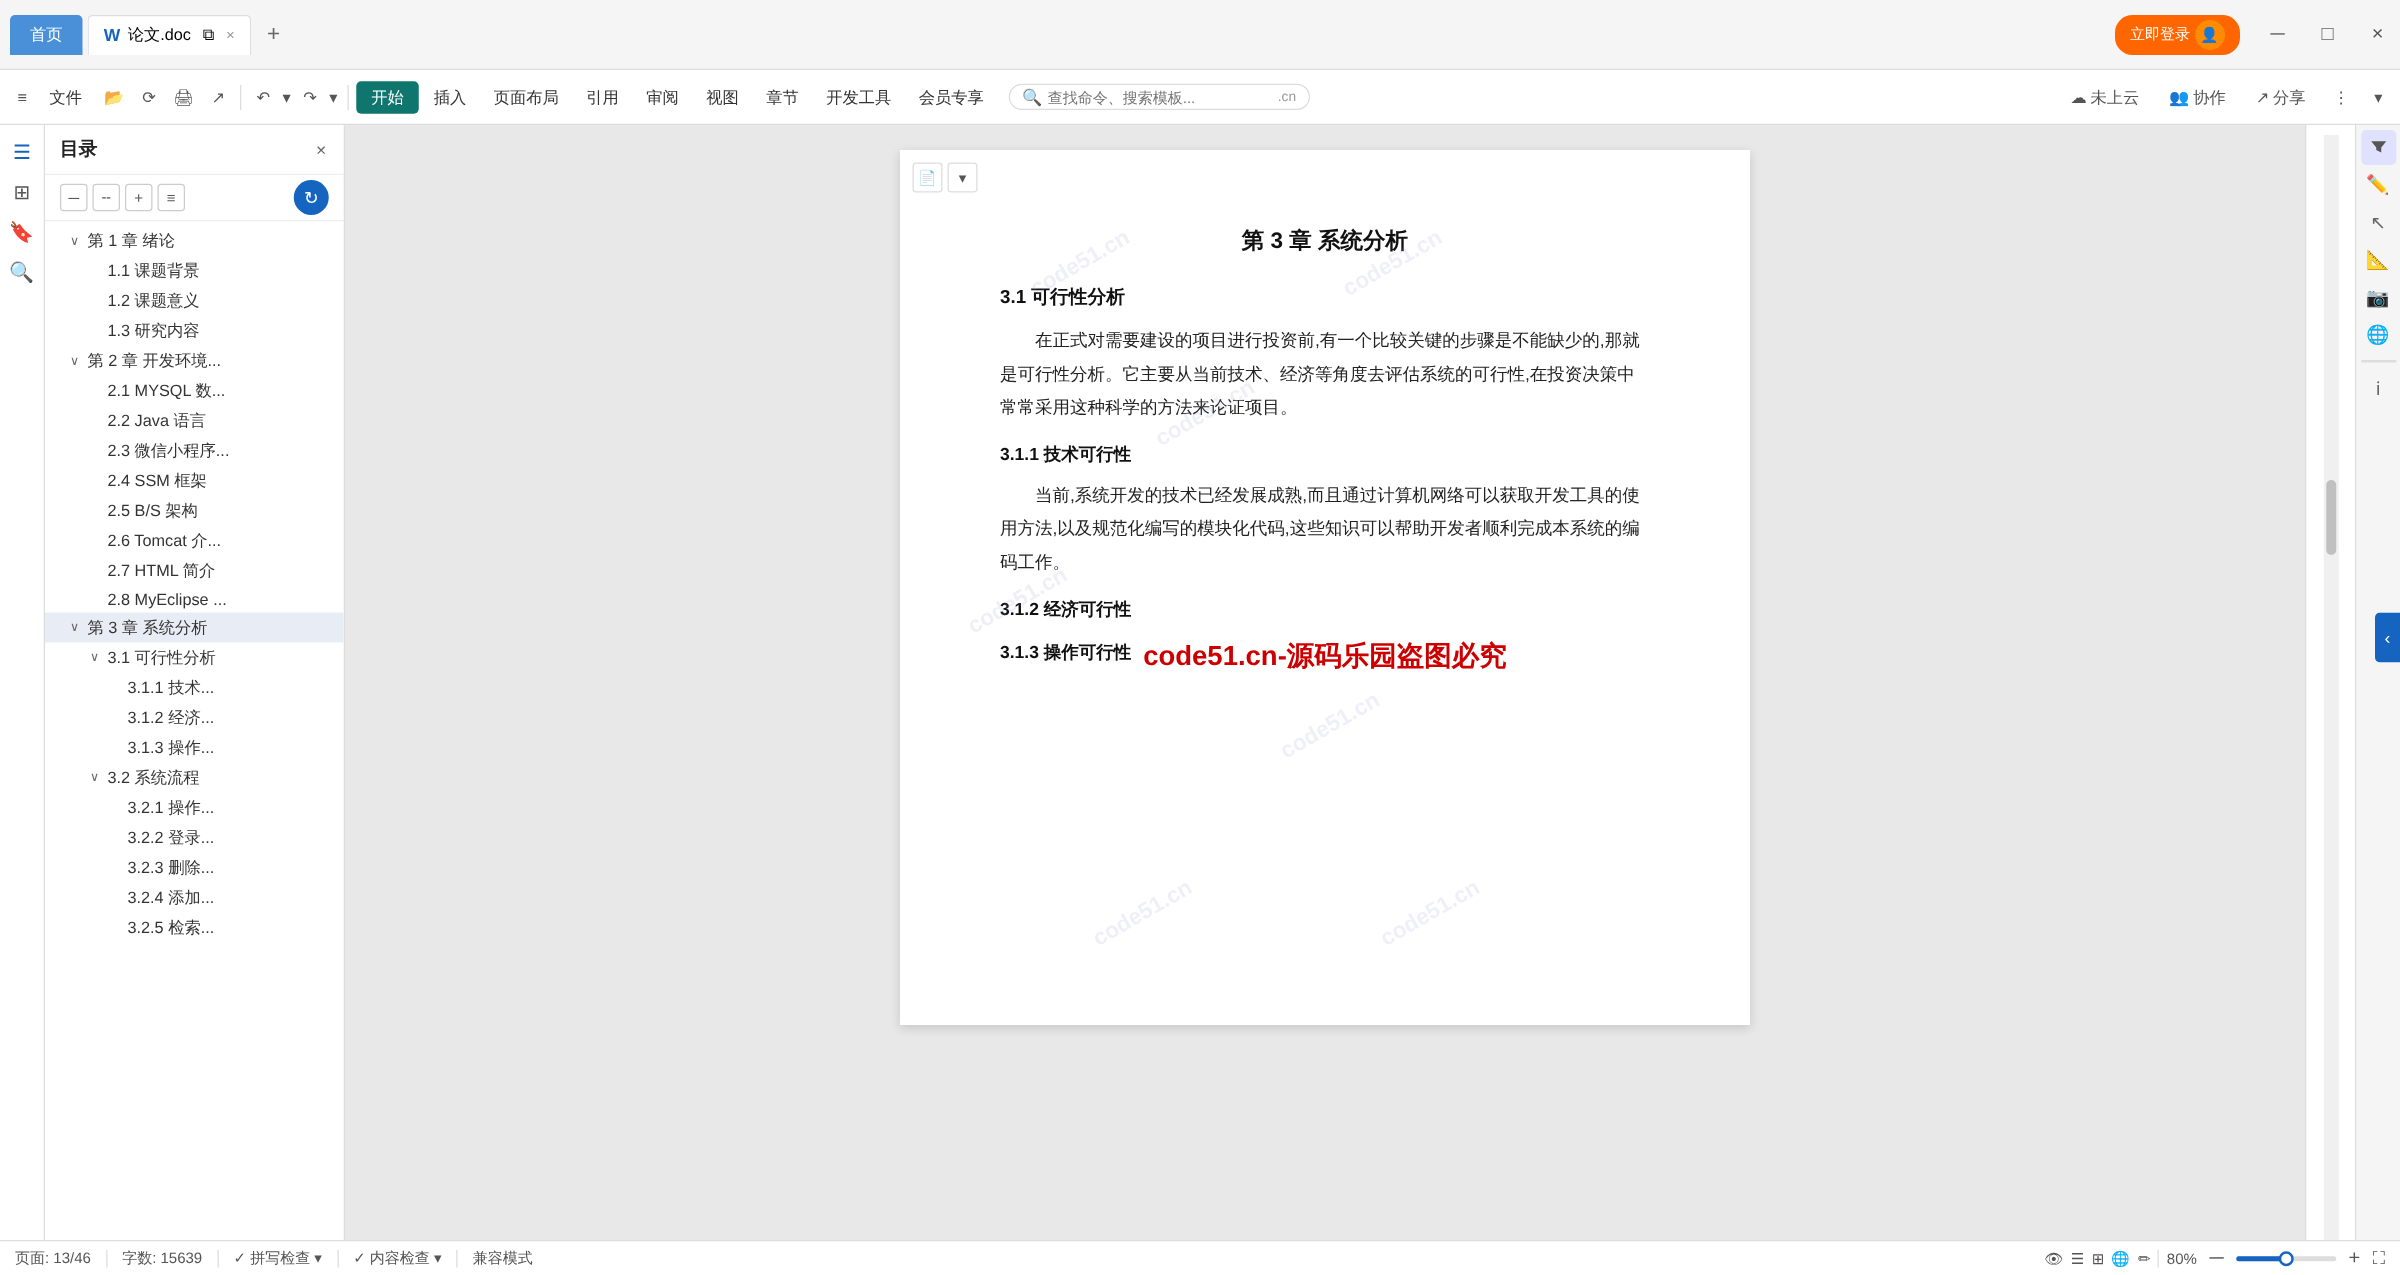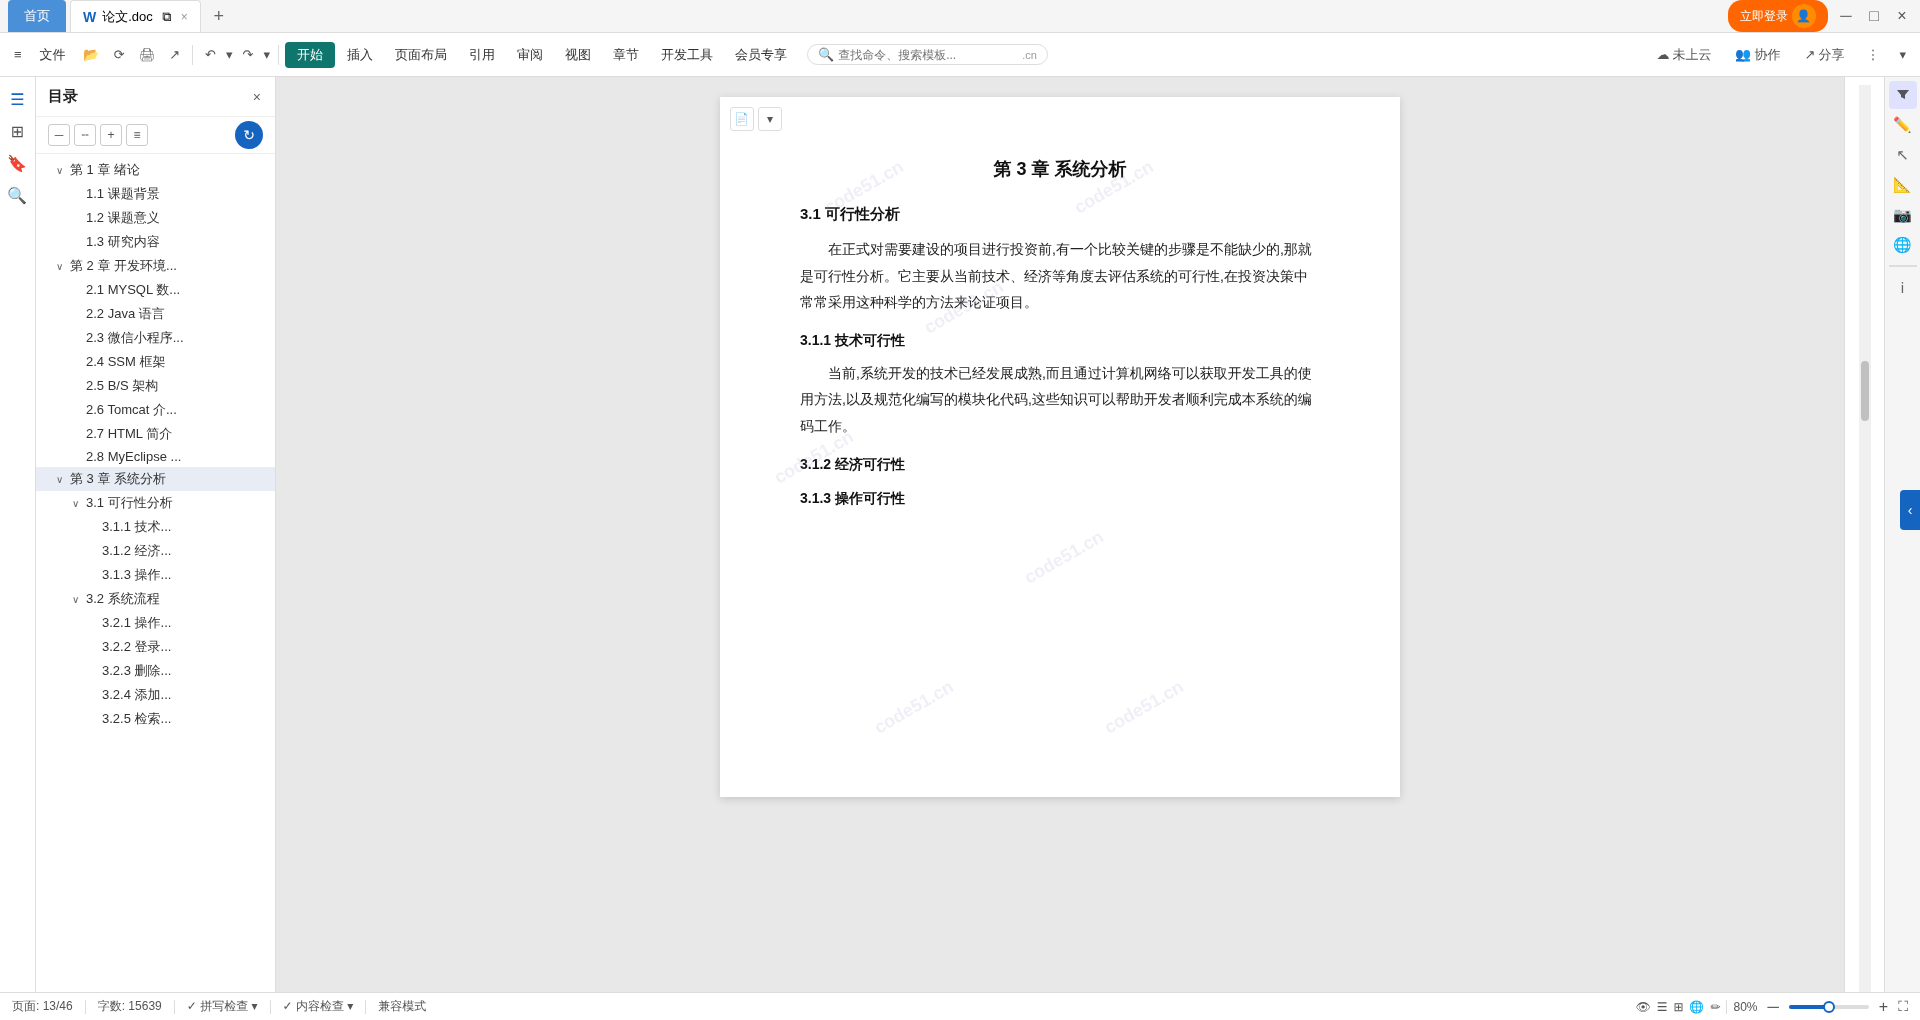--- a/index.html
+++ b/index.html
@@ -1,35 +1,35 @@
 <!DOCTYPE html>
 <html><head>
   <meta charset="utf-8">
   <style>
     * { margin: 0; padding: 0; box-sizing: border-box; }
     body { font-family: 'Microsoft YaHei', 'SimHei', sans-serif; font-size: 13px; background: #f0f0f0; overflow: hidden; width: 1920px; height: 1020px; }
 
     
     .title-bar {
-      display: flex; align-items: center; height: 33px; background: #f5f5f5;
+      display: flex; align-items: center; height: 56px; background: #f5f5f5;
       border-bottom: 1px solid #ddd; padding: 0 8px; gap: 4px;
     }
     .tab-home {
       background: #4a90d9; color: white; padding: 0 16px; height: 32px;
       display: flex; align-items: center; border-radius: 4px 4px 0 0; font-size: 13px; cursor: pointer;
     }
     .tab-item {
       display: flex; align-items: center; gap: 6px; padding: 0 12px; height: 32px;
       background: white; border: 1px solid #ddd; border-bottom: none; border-radius: 4px 4px 0 0;
       cursor: pointer; font-size: 13px;
     }
     .tab-item .tab-icon { color: #1565c0; font-weight: bold; font-size: 14px; }
     .tab-item .close-btn { color: #999; font-size: 12px; cursor: pointer; }
     .tab-add { width: 28px; height: 28px; display: flex; align-items: center; justify-content: center; cursor: pointer; color: #666; font-size: 18px; }
-    .title-bar-right { margin-left: auto; display: flex; align-items: center; gap: 8px; }
+    .title-bar-right { margin-left: auto; display: flex; align-items: center; gap: 20px; }
     .win-btn { width: 20px; height: 20px; display: flex; align-items: center; justify-content: center; cursor: pointer; color: #666; font-size: 16px; }
     .login-btn {
       background: #ff6600; color: white; padding: 4px 12px; border-radius: 14px;
       font-size: 12px; cursor: pointer; display: flex; align-items: center; gap: 4px;
     }
     .user-avatar { width: 24px; height: 24px; border-radius: 50%; background: #ff8c00; display: flex; align-items: center; justify-content: center; color: white; font-size: 12px; }
 
     
     .toolbar {
       display: flex; align-items: center; height: 44px; background: white;
@@ -348,20 +348,21 @@
       <div class="watermark" style="top:600px;left:150px;">code51.cn</div>
       <div class="watermark" style="top:600px;left:380px;">code51.cn</div>
 
       <h1 class="chapter-title">第 3 章 系统分析</h1>
 
 
       <h2 class="section-title">3.1  可行性分析</h2>
 
       <p class="para">在正式对需要建设的项目进行投资前,有一个比较关键的步骤是不能缺少的,那就是可行性分析。它主要从当前技术、经济等角度去评估系统的可行性,在投资决策中常常采用这种科学的方法来论证项目。</p>
 
+      <div class="red-watermark">code51.cn-源码乐园盗图必究</div>
 
       <h3 class="subsection-title">3.1.1  技术可行性</h3>
 
       <p class="para">当前,系统开发的技术已经发展成熟,而且通过计算机网络可以获取开发工具的使用方法,以及规范化编写的模块化代码,这些知识可以帮助开发者顺利完成本系统的编码工作。</p>
 
       <h3 class="subsection-title">3.1.2  经济可行性</h3>
 
 
       <h3 class="subsection-title">3.1.3  操作可行性</h3>
     </div>

